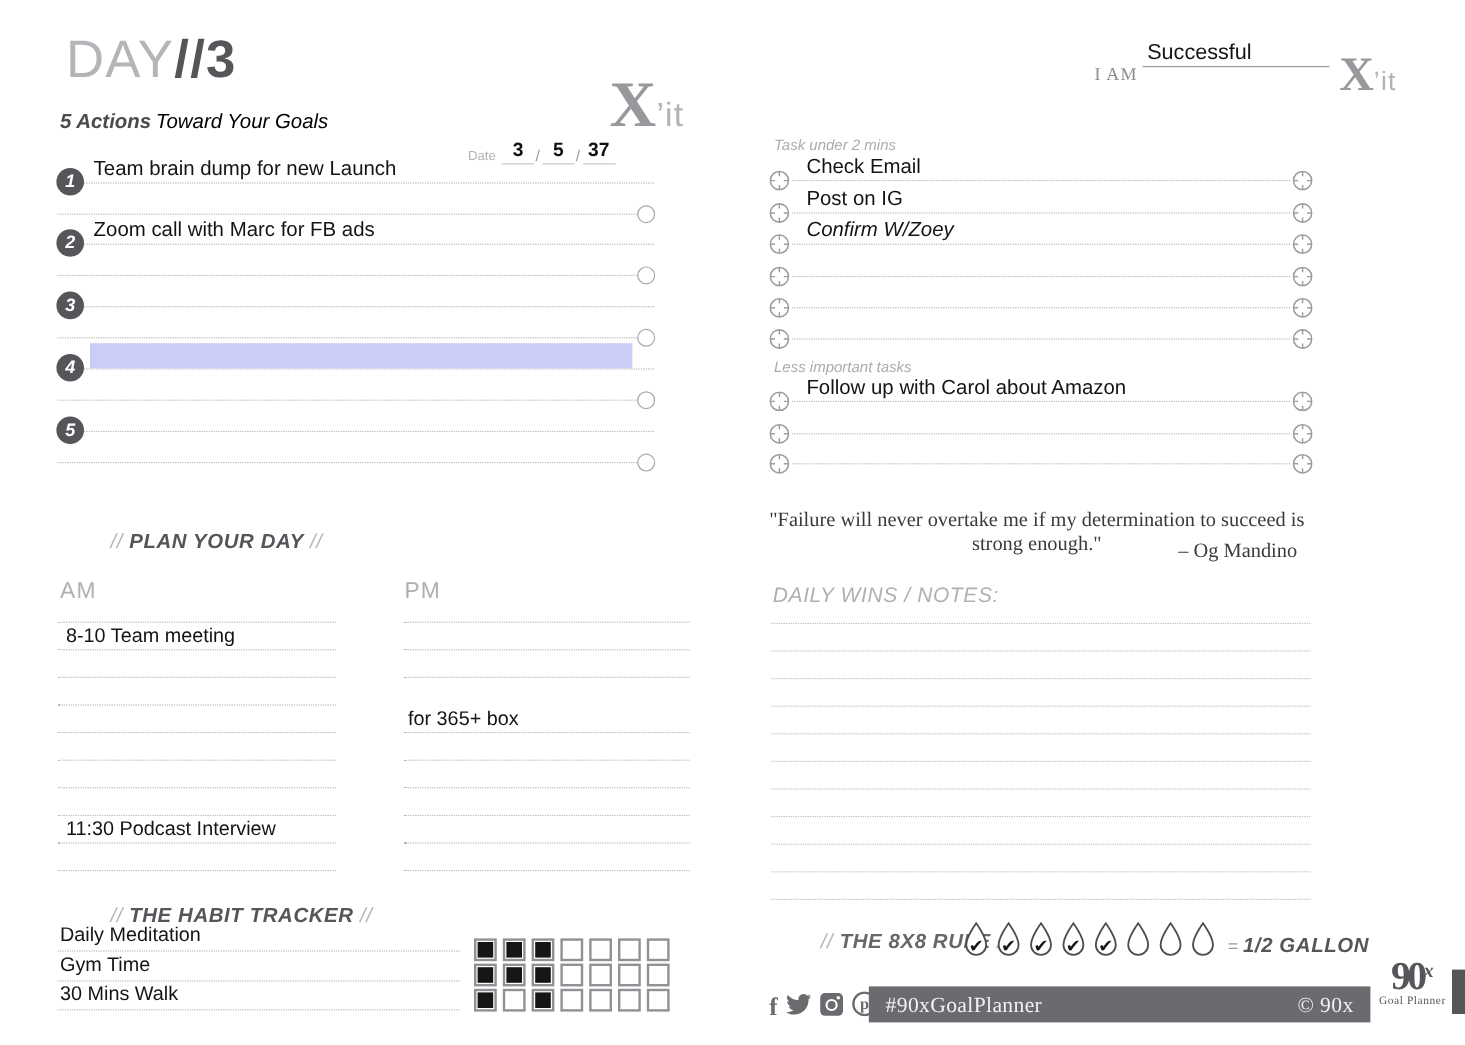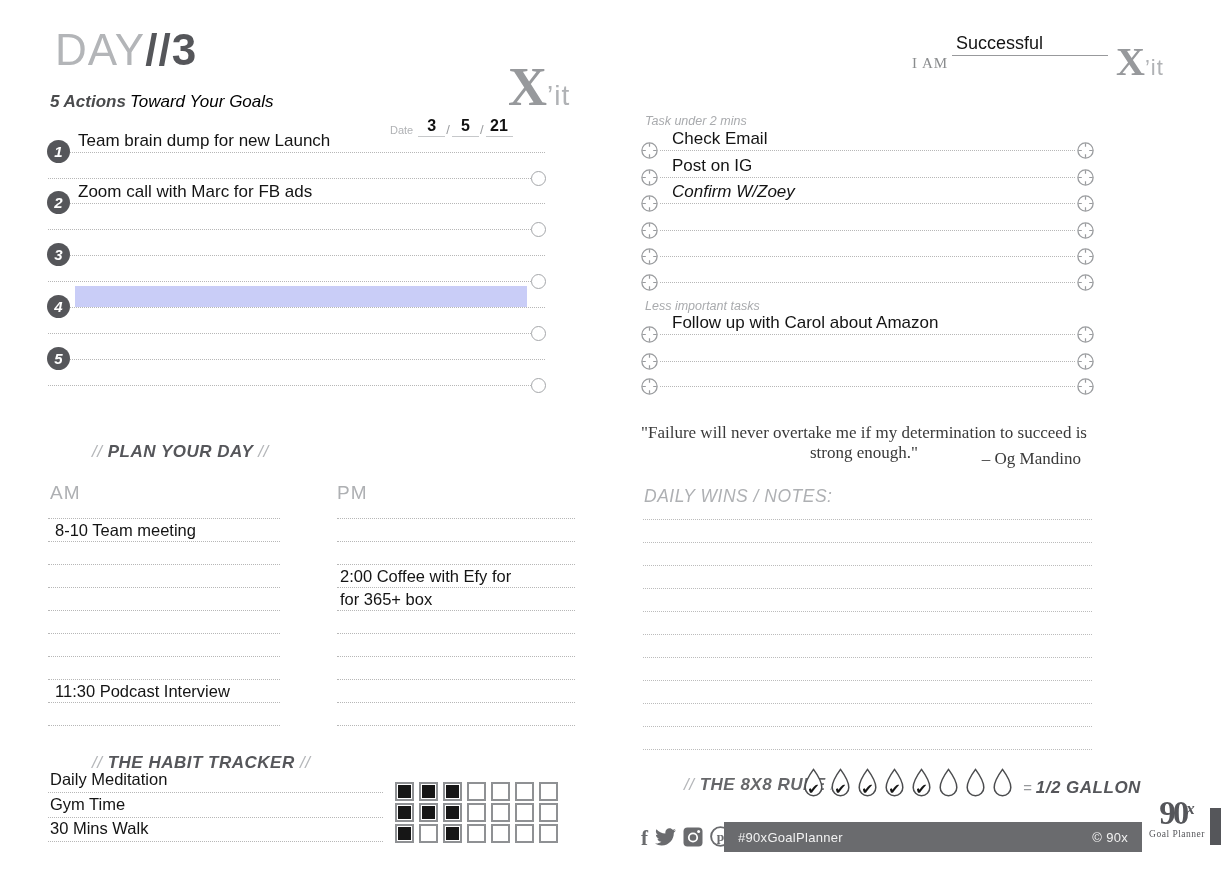--- a/index.html
+++ b/index.html
@@ -50,21 +50,21 @@
   .iamline{position:absolute;border-bottom:1.5px solid #98999c;height:22px;}
   .iamline .entry{font-size:18px;left:4px;}
   
   .drops{position:absolute;display:flex;gap:4px;align-items:flex-end;}
   .equals{position:absolute;font-size:17px;font-style:italic;white-space:nowrap;}
   .equals .eq{color:#97999c;font-size:15px;font-weight:normal;}
   .equals .amt{color:#55565a;font-weight:bold;letter-spacing:.5px;margin-left:4px;}
   
   .footbar{position:absolute;left:724px;top:822px;width:418px;height:30px;background:#6a6b6e;
            display:flex;align-items:center;justify-content:space-between;padding:0 14px;box-sizing:border-box;}
-  .footbar span{color:#f2f2f2;font-size:13px;letter-spacing:.3px;}
+  .footbar span{color:#f2f2f2;font-size:18px;letter-spacing:.3px;font-family:Liberation Serif, serif;}
   .social{position:absolute;display:flex;align-items:center;gap:7px;}
   .fbf{font-size:21px;font-weight:bold;color:#6a6b6e;line-height:1;font-family:"Liberation Serif",serif;}
   .brand{position:absolute;text-align:center;color:#55565a;font-family:"Liberation Serif","DejaVu Serif",serif;}
   .brand .b90{font-size:33px;font-weight:bold;letter-spacing:-3px;line-height:.9;}
   .brand .bx{font-size:17px;font-weight:bold;font-style:italic;letter-spacing:0;vertical-align:10px;}
   .brand .bsub{display:block;font-size:9.5px;letter-spacing:.5px;margin-top:0px;}
   .darkrect{position:absolute;left:1210px;top:808px;width:11px;height:37px;background:#55565a;}
 </style>
 </head>
 <body>
@@ -76,21 +76,21 @@
   <div class="subtitle" style="left:50px;top:92px;">
     <span class="sub-b">5 Actions</span><span class="sub-r">Toward Your Goals</span>
   </div>
 
   <div class="dateblock" style="left:390px;top:82px;">
     <span class="datelabel">Date</span>
     <span class="dateseg">3</span>
     <span class="slashsep">/</span>
     <span class="dateseg">5</span>
     <span class="slashsep">/</span>
-    <span class="dateseg">21</span>
+    <span class="dateseg">37</span>
   </div>
 
   <div class="xit" style="left:508px;top:60px;"><span class="xit-x" style="font-size:54px;">X</span><span class="xit-it" style="font-size:28px;">’it</span></div>
 
   <div class="row" style="left:48px;top:130px;width:497px;">
     <span class="entry" style="left:30px;">Team brain dump for new Launch</span>
   </div>
   <div class="badge" style="left:47px;top:140px;">1</div>
   <div class="row" style="left:48px;top:156px;width:497px;">
     <span class="endcircle"></span>
@@ -169,23 +169,20 @@
     </div>
 
   <div class="row" style="left:337px;top:496px;width:238px;">
       <span class="entry" style="left:3px;font-size:16.5px;"></span>
     </div>
   <div class="row" style="left:337px;top:519px;width:238px;">
       <span class="entry" style="left:3px;font-size:16.5px;"></span>
     </div>
   <div class="row" style="left:337px;top:542px;width:238px;">
       <span class="entry" style="left:3px;font-size:16.5px;"></span>
-    </div>
-  <div class="row" style="left:337px;top:565px;width:238px;">
-      <span class="entry" style="left:3px;font-size:16.5px;">2:00 Coffee with Efy for</span>
     </div>
   <div class="row" style="left:337px;top:588px;width:238px;">
       <span class="entry" style="left:3px;font-size:16.5px;">for 365+ box</span>
     </div>
   <div class="row" style="left:337px;top:611px;width:238px;">
       <span class="entry" style="left:3px;font-size:16.5px;"></span>
     </div>
   <div class="row" style="left:337px;top:634px;width:238px;">
       <span class="entry" style="left:3px;font-size:16.5px;"></span>
     </div>

